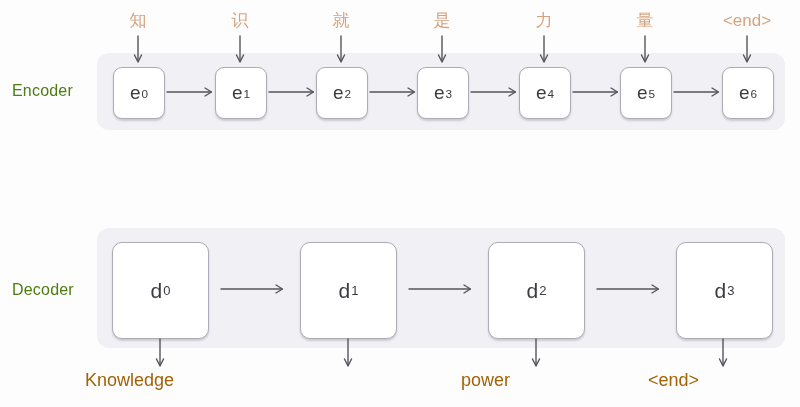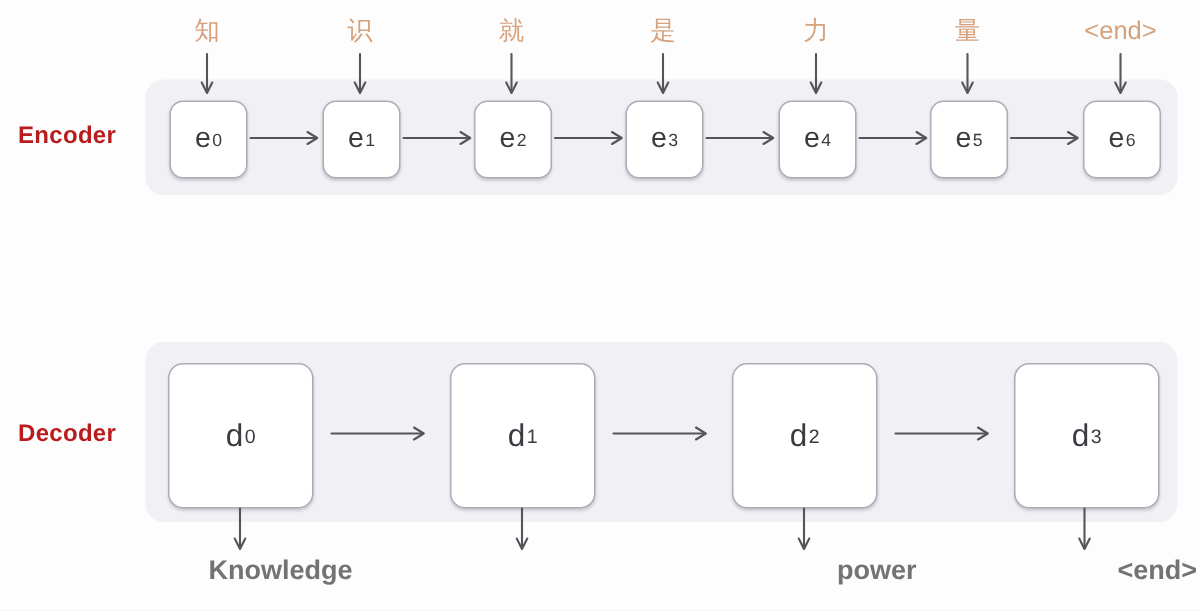--- a/index.html
+++ b/index.html
@@ -8,43 +8,43 @@
     background:#fdfdfe; overflow:hidden;
     font-family:"Liberation Sans","DejaVu Sans",sans-serif;
     border-bottom:1px solid #ededf1;
   }
   .lane { position:absolute; background:#f1f1f5; border-radius:12px; }
   .lane.enc { left:97px; top:53px;  width:688px; height:77px;  }
   .lane.dec { left:97px; top:228px; width:688px; height:120px; }
 
   .side-label {
     position:absolute; left:12px; width:80px;
-    font-size:16px; font-weight:bold; color:#b91c1c; letter-spacing:.2px;
+    font-size:16px; font-weight:normal; color:#4d7c0f; letter-spacing:.2px;
   }
   .side-label.enc { top:82px; }
   .side-label.dec { top:281px; }
 
   .cell {
     position:absolute; background:#ffffff;
     border:1px solid #acacb6;
     box-shadow:0 1.5px 2px rgba(70,70,90,.22);
     display:flex; align-items:center; justify-content:center;
     color:#3b3b41;
   }
   .cell.enc { width:50px; height:50px; border-radius:9px;  font-size:19px; top:67px; }
   .cell.dec { width:95px; height:95px; border-radius:10px; font-size:21px; top:242px; }
   .cell sub { font-size:0.62em; vertical-align:-0.25em; margin-left:1px; }
 
   .tok-in {
     position:absolute; top:9px; width:90px; text-align:center;
     color:#d5a27c; font-size:17px; line-height:24px;
   }
   .tok-out {
-    position:absolute; top:369px; width:150px; text-align:right;
-    color:#737373; font-size:18px; font-weight:bold; line-height:22px;
+    position:absolute; top:369px; width:150px; text-align:left;
+    color:#a16207; font-size:18px; font-weight:normal; line-height:22px;
   }
 
   svg.arr { position:absolute; overflow:visible; display:block; }
   svg.arr line, svg.arr polyline {
     stroke:#54545a; stroke-width:1.4; fill:none;
     stroke-linecap:round; stroke-linejoin:round;
   }
   .enc-v { top:36px; }
   .enc-h { top:86px; }
   .dec-h { top:283px; }

